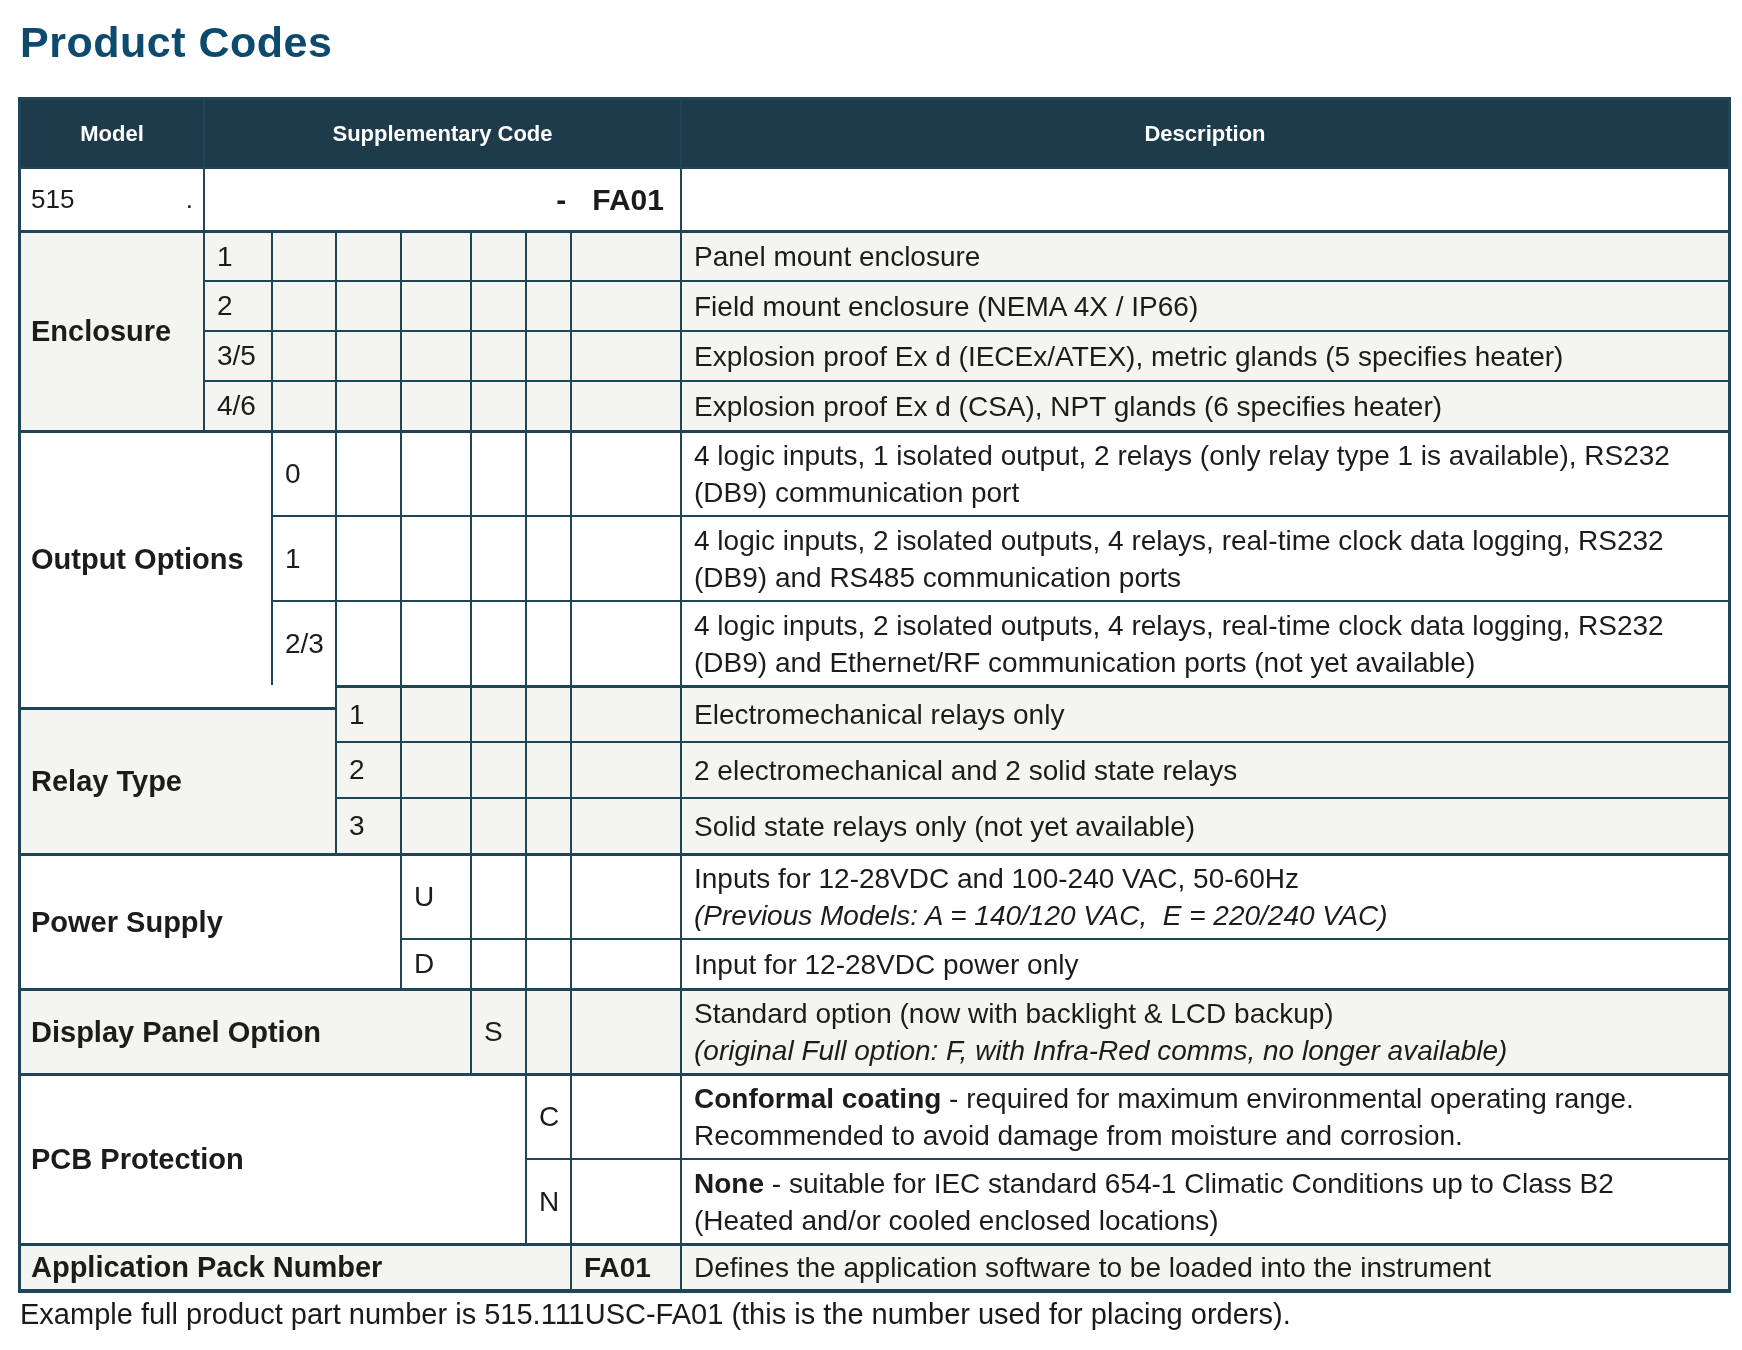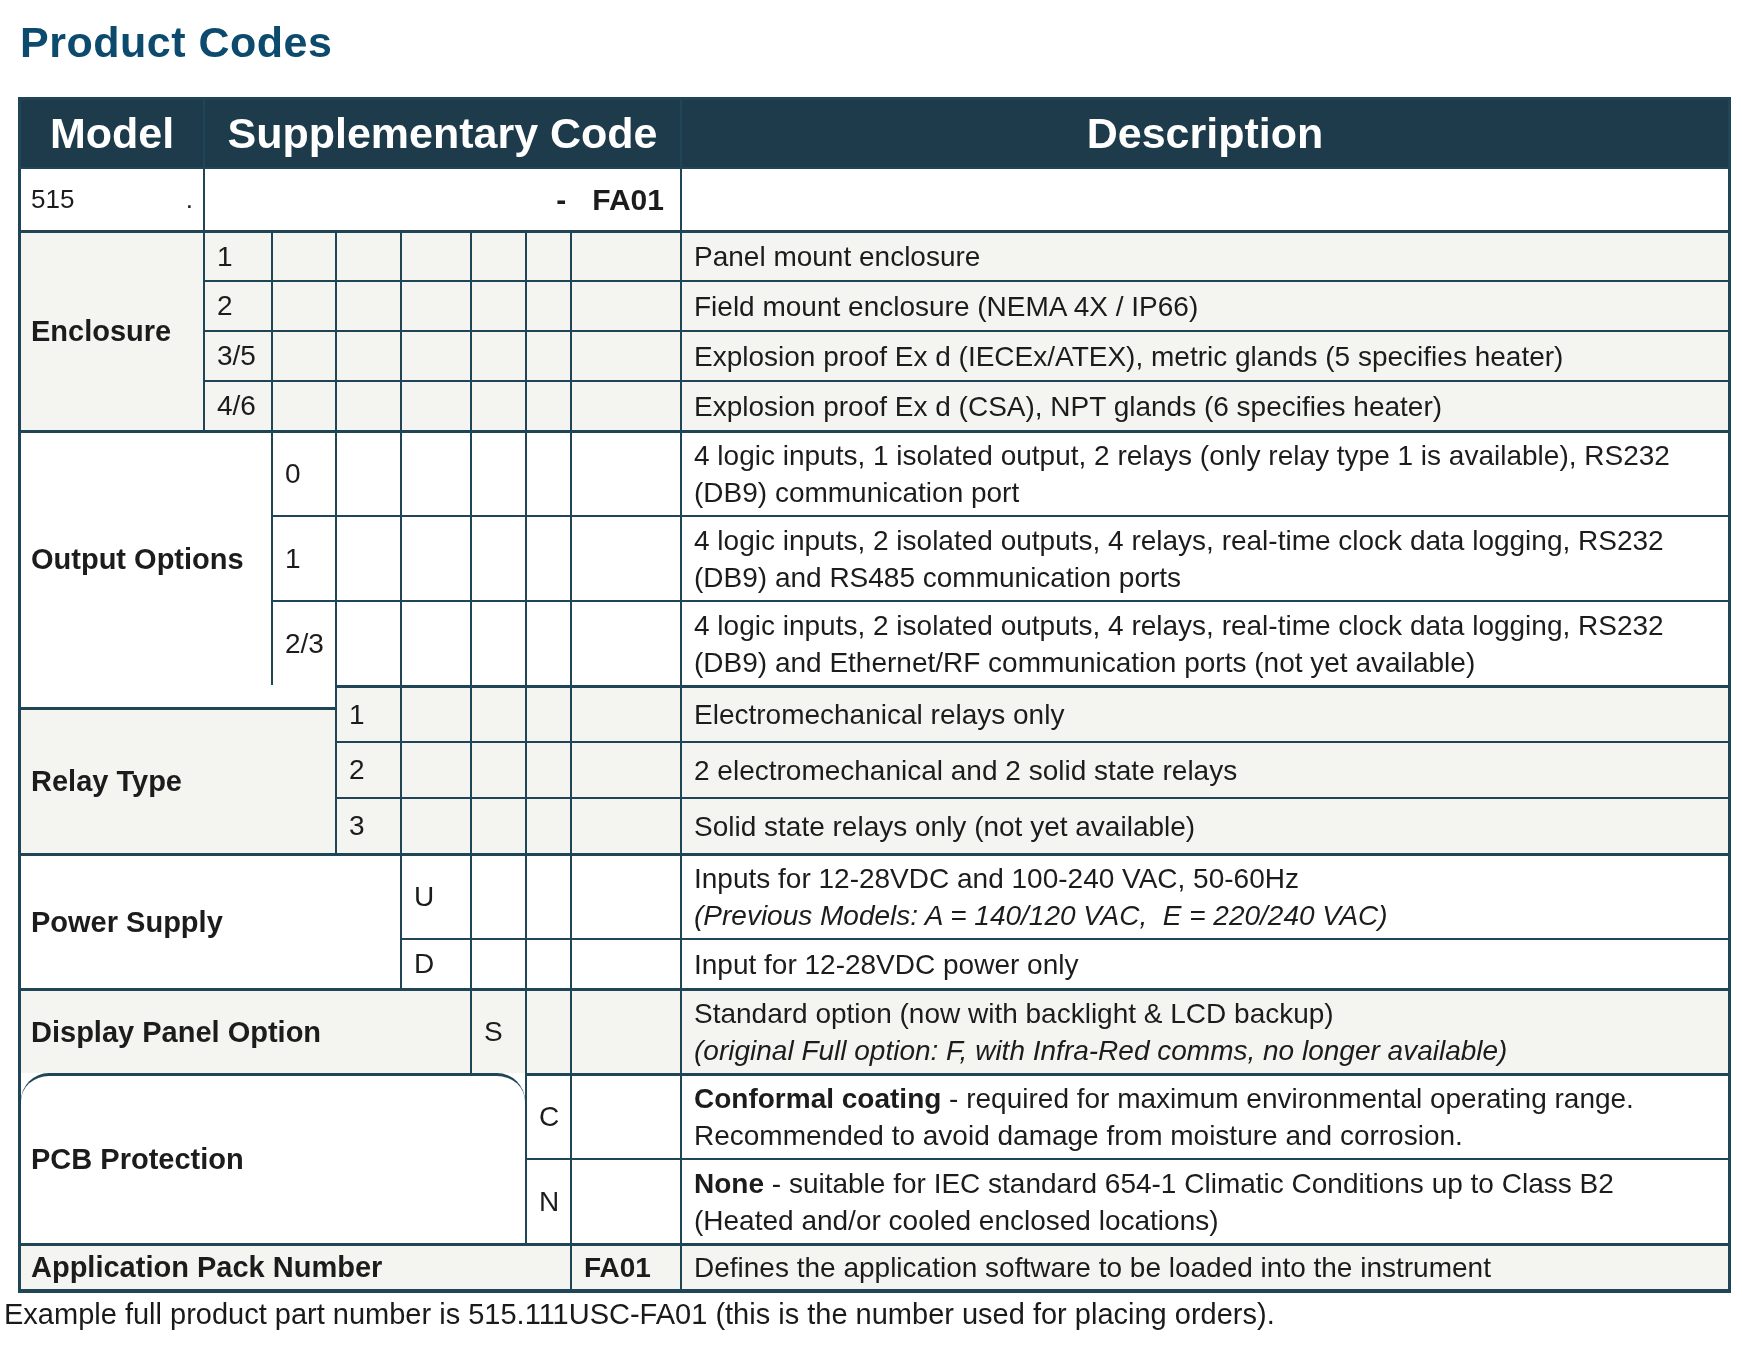--- a/index.html
+++ b/index.html
@@ -30,21 +30,21 @@
     border-top:2px solid #1f4557;
     display:flex; align-items:center;
     overflow:hidden;
   }
   .nobl { border-left:none; }
   .nobt { border-top:none; }
   .ts   { border-top-width:3px; }          
   .shaded { background:#f4f4f1; }
   .hdr {
     background:#1d3b4a; color:#ffffff;
-    font-weight:bold; font-size:43px;
+    font-weight:bold; font-size:22px;
     justify-content:center;
   }
   .label { font-weight:bold; font-size:29px; padding-left:10px; }
   .code  { font-size:28px; padding-left:12px; }
   .desc  {
     font-size:28px; line-height:37px;
     padding:4px 8px 4px 12px;
     flex-direction:column; align-items:flex-start; justify-content:center;
   }
   .dline { white-space:pre-wrap; }
@@ -54,21 +54,21 @@
     justify-content:space-between;
     font-weight:normal; font-size:26px;
     padding:0 10px 0 10px;
   }
   .suppcell {
     justify-content:flex-end; gap:26px;
     font-weight:bold; font-size:30px;
     padding-right:16px;
   }
   .footer {
-    position:absolute; left:4px; top:1298px;
+    position:absolute; left:20px; top:1298px;
     font-size:29px; color:#1a1a1a;
   }
 </style>
 </head>
 <body>
 
 <div class="title">Product Codes</div>
 
 <div id="grid" style="grid-template-columns: 182px 68px 64px 65px 70px 55px 45px 110px 1048px; grid-template-rows: 67px 63px 50px 50px 50px 50px 85px 85px 85px 56px 56px 56px 85px 50px 85px 85px 85px 46px;">
 
@@ -199,21 +199,21 @@
       <div class="dline">Input for 12-28VDC power only</div>
     </div>
     <div class="cell label ts nobl shaded" style="grid-area: 15 / 1 / auto / span 5;">Display Panel Option</div>
     <div class="cell code ts shaded" style="grid-area: 15 / 6;">S</div>
     <div class="cell  ts shaded" style="grid-area: 15 / 7;"></div>
     <div class="cell  ts shaded" style="grid-area: 15 / 8;"></div>
     <div class="cell desc ts shaded" style="grid-area: 15 / 9;">
       <div class="dline">Standard option (now with backlight &amp; LCD backup)</div>
       <div class="dline i">(original Full option: F, with Infra-Red comms, no longer available)</div>
     </div>
-    <div class="cell label ts nobl" style="grid-area: 16 / 1 / span 2 / span 6; border-radius: 28px;">PCB Protection</div>
+    <div class="cell label ts nobl" style="grid-area: 16 / 1 / span 2 / span 6;">PCB Protection</div>
     <div class="cell code ts" style="grid-area: 16 / 7;">C</div>
     <div class="cell  ts" style="grid-area: 16 / 8;"></div>
     <div class="cell desc ts" style="grid-area: 16 / 9;">
       <div class="dline"><span class="b">Conformal coating</span><span> - required for maximum environmental operating range.</span></div>
       <div class="dline">Recommended to avoid damage from moisture and corrosion.</div>
     </div>
     <div class="cell code" style="grid-area: 17 / 7;">N</div>
     <div class="cell " style="grid-area: 17 / 8;"></div>
     <div class="cell desc" style="grid-area: 17 / 9;">
       <div class="dline"><span class="b">None</span><span> - suitable for IEC standard 654-1 Climatic Conditions up to Class B2</span></div>

